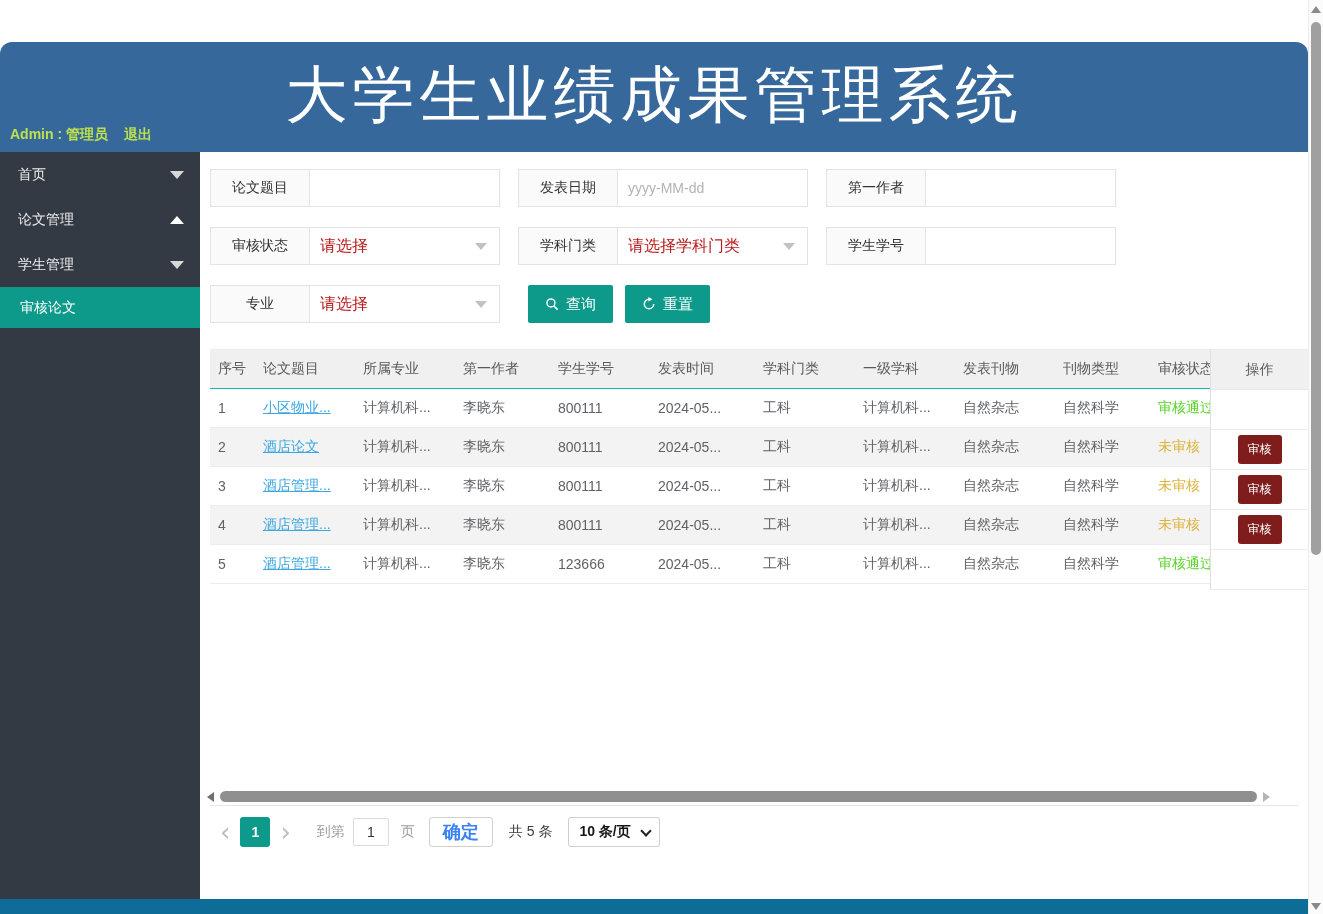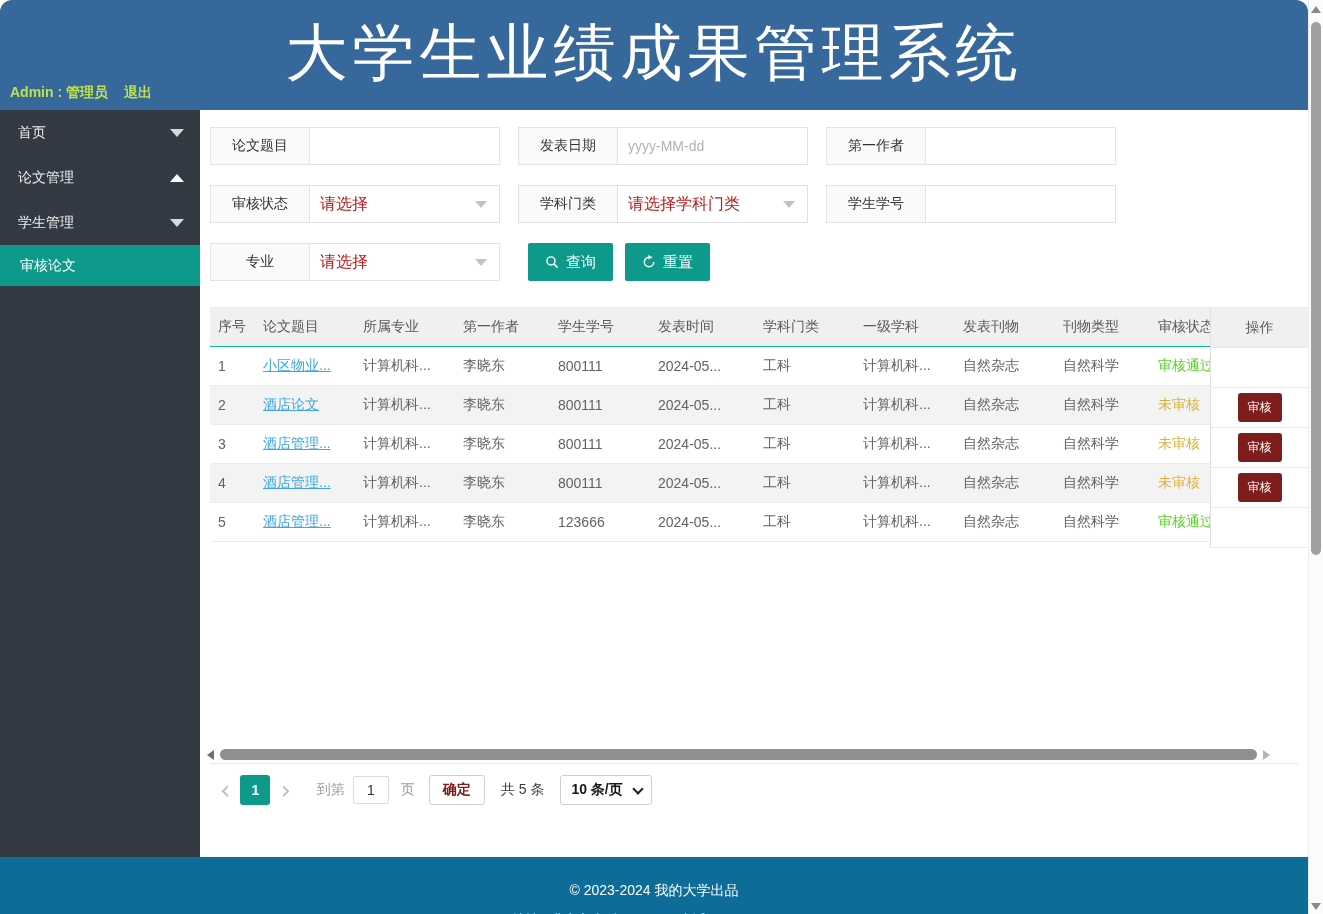--- a/index.html
+++ b/index.html
@@ -9,21 +9,21 @@
     font-family:"Liberation Sans", sans-serif;
   }
   .page { position:absolute; left:0; top:0; width:1308px; height:914px; }
 
   
   .top-header { height:110px; background:#36689b; border-radius:12px 12px 0 0; position:relative; }
   .admin-info { position:absolute; left:10px; bottom:8px; color:#bde14c; font-size:14px; font-weight:bold; display:flex; align-items:center; }
   .logout-link { margin-left:16px; color:#bde14c; cursor:pointer; text-decoration:none; font-weight:bold; }
   .site-title {
     text-align:center; line-height:106px; font-size:62px; color:#ffffff;
-    font-family:"DejaVu Serif", serif; letter-spacing:5px; white-space:nowrap;
+    font-family:"DejaVu Serif", serif; letter-spacing:5px; white-space:nowrap;margin-top:42px;
   }
 
   
   .layout { display:flex; height:747px; }
   .sidebar { width:200px; flex:none; background:#343a44; }
   .menu-item { height:45px; padding:0 16px 0 18px; display:flex; align-items:center; justify-content:space-between; color:#ececec; font-size:14px; cursor:pointer;gap:48px; }
   .caret-down { width:0; height:0; border-left:7px solid transparent; border-right:7px solid transparent; border-top:8px solid #d8d8d8; }
   .caret-up   { width:0; height:0; border-left:7px solid transparent; border-right:7px solid transparent; border-bottom:8px solid #ffffff; }
   .submenu-item { height:41px; display:flex; align-items:center; padding:7px 20px; font-size:14px; color:#fff; cursor:pointer; }
   .submenu-item.active { background:#0d9a8b; }
@@ -63,21 +63,21 @@
   .hs-thumb { height:11px; border-radius:6px; background:#8f8f8f; flex:1; }
   .hs-arrow-right { width:0; height:0; border-top:5px solid transparent; border-bottom:5px solid transparent; border-left:7px solid #b5b5b5; margin-left:6px; flex:none; }
 
   
   .pagination-bar { border-top:1px solid #e6e6e6; display:flex; align-items:center; height:48px; padding-top:4px; }
   .pg-prev, .pg-next { color:#bdbdbd; font-size:26px; padding:0 10px; line-height:26px; cursor:default; font-family:"DejaVu Sans", sans-serif; }
   .pg-current { min-width:30px; height:30px; background:#0d9a8b; color:#fff; border-radius:3px; display:flex; align-items:center; justify-content:center; font-size:14px; font-weight:bold; }
   .pg-goto-label { color:#9c9c9c; font-size:14px; margin:0 8px 0 16px; }
   .pg-goto-input { width:36px; height:28px; border:1px solid #dcdcdc; border-radius:2px; text-align:center; font-size:14px; color:#333; outline:none; font-family:inherit; }
   .pg-goto-suffix { color:#9c9c9c; font-size:14px; margin:0 14px 0 12px; }
-  .pg-confirm { height:30px; padding:0 13px; background:#fff; border:1px solid #cfcfcf; border-radius:3px; font-size:14px; font-weight:bold; color:#7f1d1d; cursor:pointer; font-family:inherit; }
+  .pg-confirm { height:30px; padding:0 13px; background:#fff; border:1px solid #cfcfcf; border-radius:3px; font-size:18px; font-weight:bold; color:#3b82f6; cursor:pointer; font-family:inherit; }
   .pg-total { font-size:14px; color:#3c3c3c; margin:0 16px; }
   .pg-size { height:30px; border:1px solid #cfcfcf; border-radius:3px; display:flex; align-items:center; padding:0 28px 0 10px; position:relative; font-size:14px; font-weight:bold; color:#161616; cursor:pointer; }
   .pg-size-caret { position:absolute; right:9px; top:9px; width:8px; height:8px; border-right:2px solid #222; border-bottom:2px solid #222; transform:rotate(45deg); }
 
   
   .site-footer { height:57px; background:#0e6c99; color:#fff; text-align:center; font-size:14px; }
   .footer-line1 { padding-top:25px; }
   .footer-line2 { margin-top:11px; font-size:13px; }
 
   

